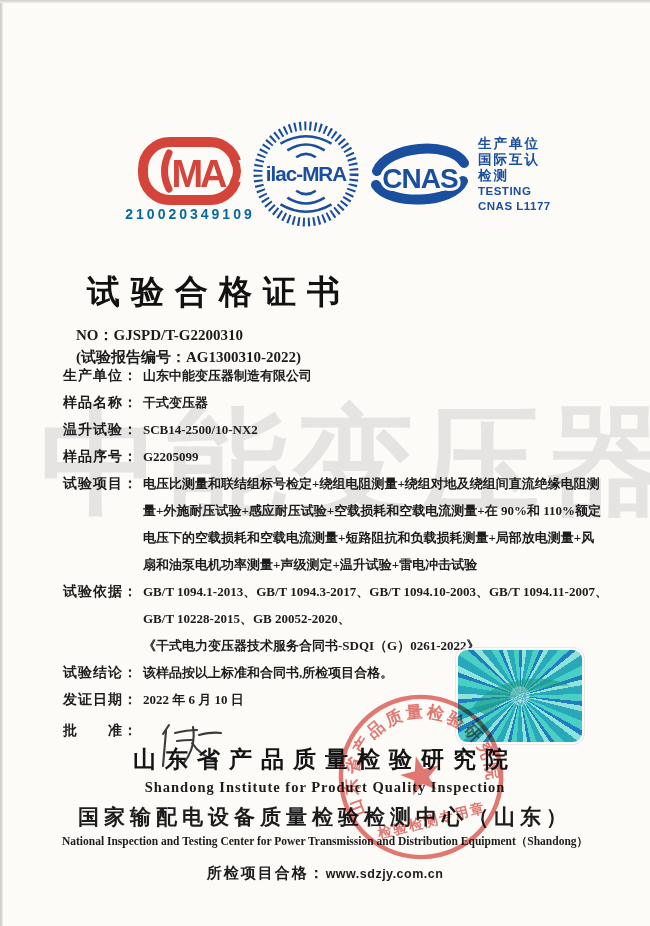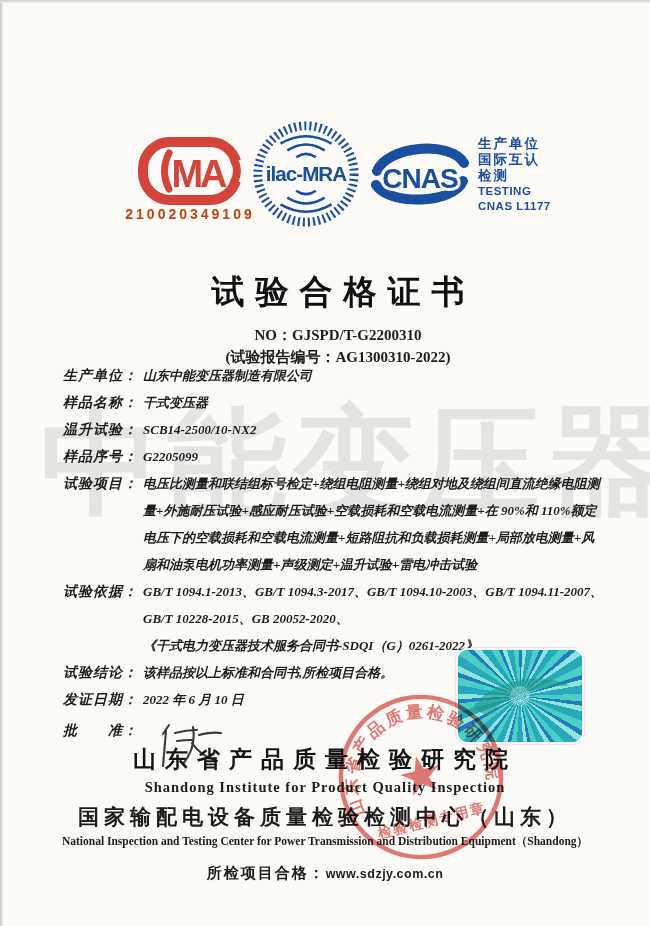--- a/index.html
+++ b/index.html
@@ -9,44 +9,44 @@
     font-family:"Liberation Serif","DejaVu Serif",serif;
     color:#1c1c1c;
   }
   .page-edge-left{position:absolute;left:0;top:0;width:3px;height:926px;background:linear-gradient(90deg,#c9c9c4,#ececea);}
   .page-edge-top{position:absolute;left:0;top:0;width:650px;height:3px;background:linear-gradient(180deg,#cfcfca,#f0f0ee);}
 
   
   .logos{position:absolute;left:0;top:0;width:650px;height:250px;}
   .cma{position:absolute;left:138px;top:136px;width:104px;height:70px;}
   .cma-number{position:absolute;left:120px;top:206px;width:140px;text-align:center;
-    color:#c2410c;font-family:"Liberation Sans",sans-serif;font-weight:bold;
+    color:#0369a1;font-family:"Liberation Sans",sans-serif;font-weight:bold;
     font-size:14px;letter-spacing:3px;}
   .ilac{position:absolute;left:252px;top:120px;width:108px;height:108px;}
   .cnas-logo{position:absolute;left:370px;top:138px;width:100px;height:72px;}
   .cnas-text{position:absolute;left:478px;top:136px;width:120px;
     color:#1a4e9e;font-weight:bold;}
   .cnas-text .cn{font-size:13.5px;line-height:16px;letter-spacing:2px;}
   .cnas-text .en{font-family:"Liberation Sans",sans-serif;font-size:11.5px;line-height:15px;letter-spacing:.5px;}
 
   
   .watermark{position:absolute;left:40px;top:398px;width:570px;
     font-size:118px;line-height:130px;font-weight:bold;white-space:nowrap;
     color:rgba(110,110,110,.16);letter-spacing:6px;z-index:0;
     transform:scaleX(1.02);transform-origin:left;}
 
   
-  .titleblock{position:absolute;left:68px;top:270px;width:540px;text-align:center;z-index:2;}
+  .titleblock{position:absolute;left:76px;top:270px;width:540px;z-index:2;}
   .main-title{font-size:33px;font-weight:bold;letter-spacing:11px;text-indent:11px;color:#111;}
   .no-line{margin-top:11px;font-size:15px;font-weight:bold;}
   .report-line{margin-top:3px;font-size:15px;font-weight:bold;}
 
   
   .fields{position:absolute;left:63px;top:362px;width:535px;z-index:2;}
-  .row{display:flex;align-items:flex-start;font-style:italic;}
+  .row{display:flex;align-items:flex-start;}
   .flabel{flex:0 0 80px;font-size:14px;font-weight:bold;line-height:27px;letter-spacing:1px;white-space:nowrap;}
   .fvalue{flex:1;font-size:13px;font-weight:bold;line-height:27px;}
   .vline{white-space:nowrap;}
   .row-approve{margin-top:4px;}
   .sig{margin-top:2px;margin-left:12px;}
 
   
   .holo{position:absolute;left:458px;top:650px;width:124px;height:92px;border-radius:9px;z-index:3;
     background:repeating-conic-gradient(from -8deg at 50% 50%,
       #49cfc4 0deg 7deg,#1f7ec2 7deg 11deg,#8fe3d8 11deg 16deg,#27a9bb 16deg 24deg);

